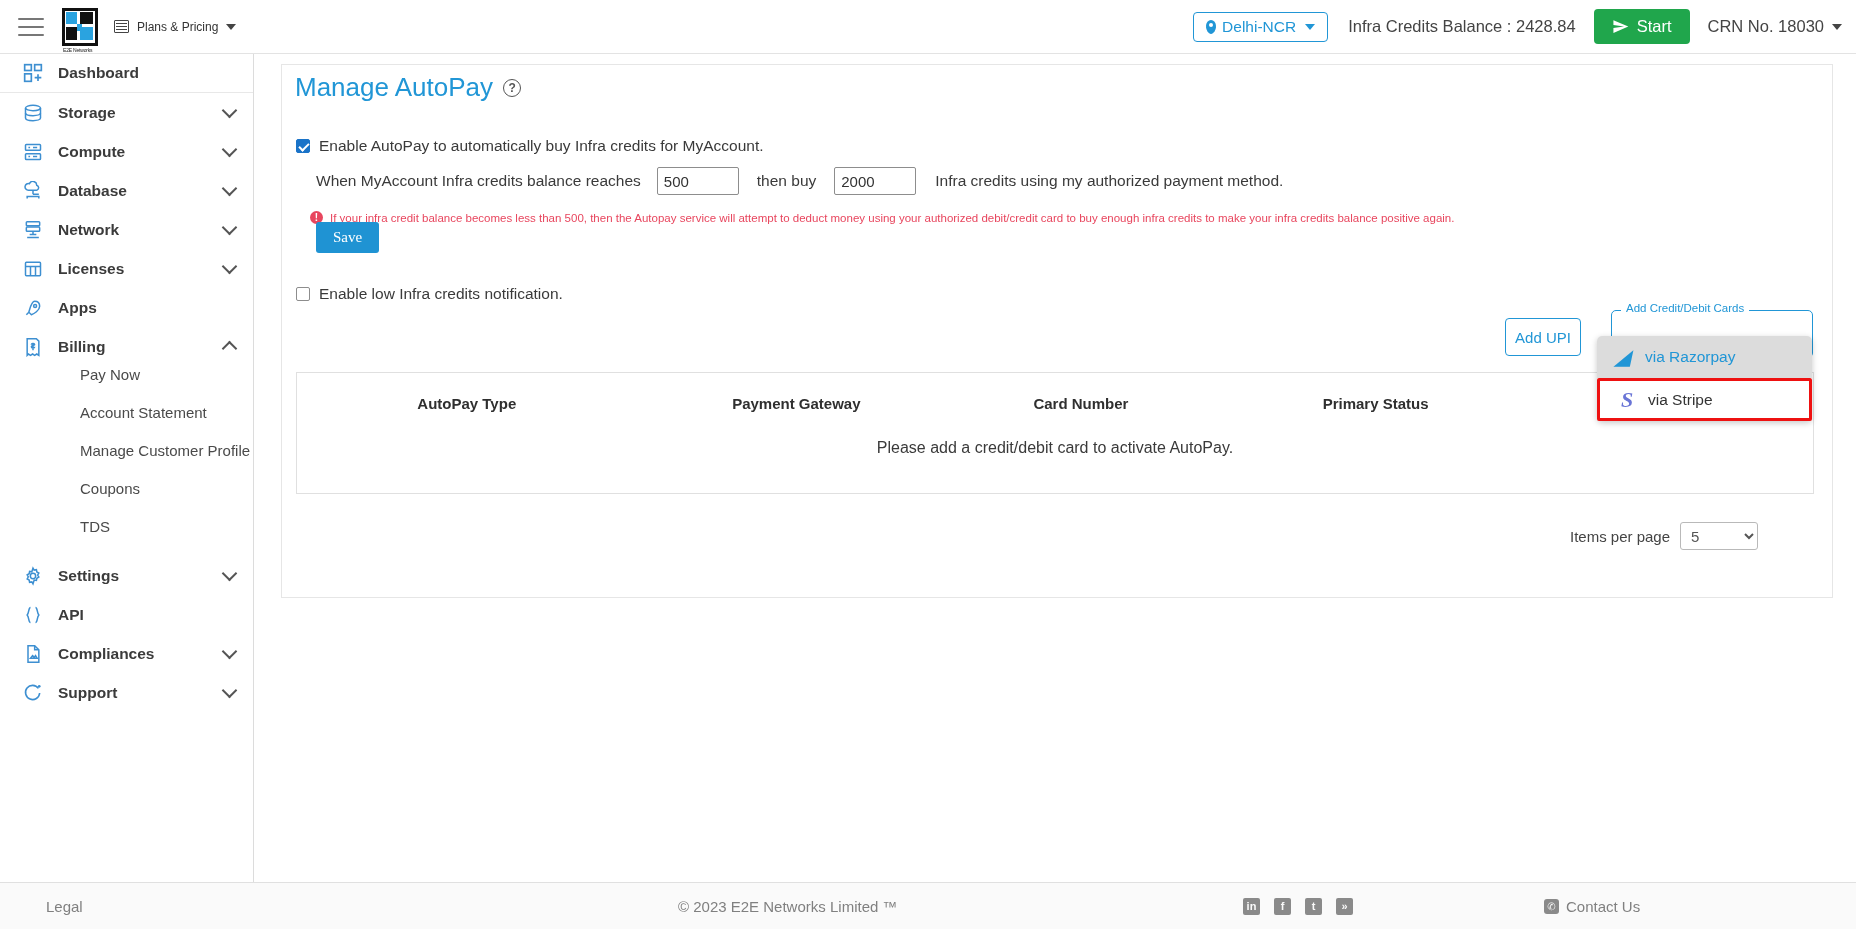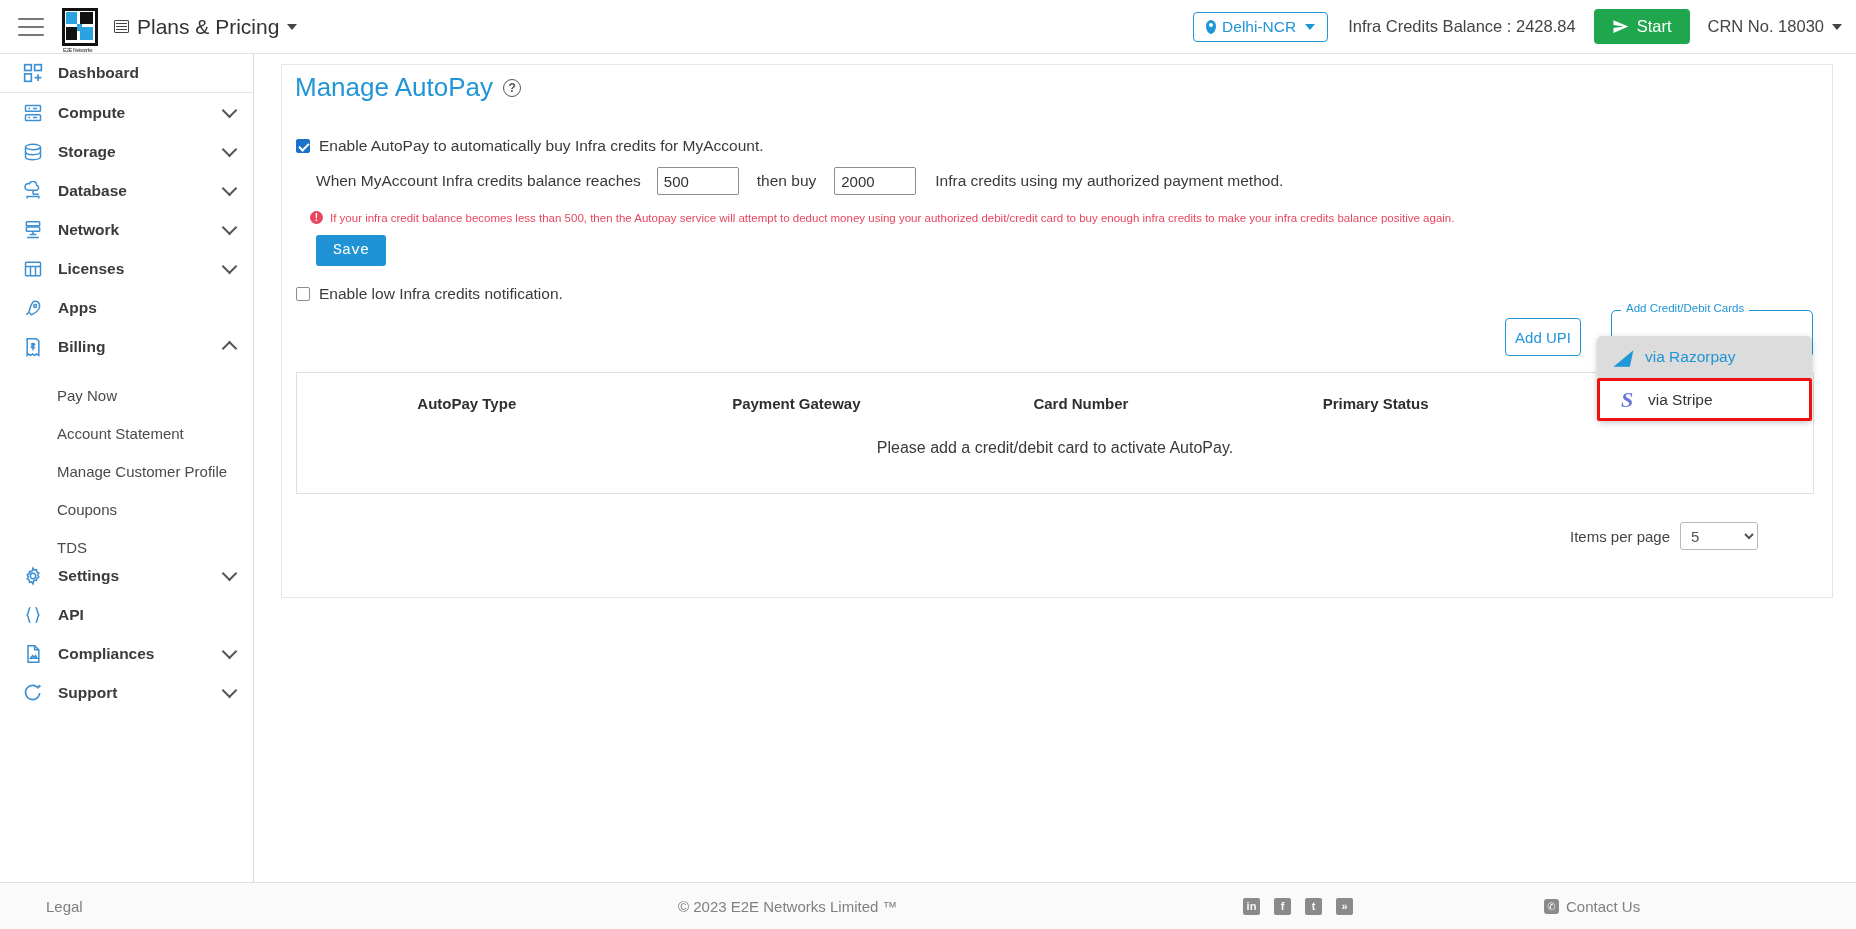--- a/index.html
+++ b/index.html
@@ -44,21 +44,21 @@
   .bl-bl { left: 1px; top: 16px; width: 11px; height: 13px; background: #111; }
   .bl-br { left: 15px; top: 16px; width: 13px; height: 13px; background: #2aa3e0; }
   .brand-sub {
     position: absolute; bottom: -10px; left: -2px;
     font-size: 5px; color: #222; letter-spacing: -0.2px;
     white-space: nowrap; font-family: "Liberation Sans", sans-serif;
   }
 
   .plans-pricing {
     display: flex; align-items: center; gap: 8px;
-    font-size: 21px; color: #333; cursor: pointer;
+    font-size: 12px; color: #333; cursor: pointer;
   }
   .plans-pricing .cal-icon {
     width: 15px; height: 13px; border: 1.6px solid #444; border-radius: 1px;
     position: relative; display:inline-block;
   }
   .plans-pricing .cal-icon::before {
     content:""; position:absolute; left:1px; right:1px; top:1.5px; height:1.4px; background:#444;
     box-shadow: 0 3px 0 #444, 0 6px 0 #444;
   }
   .caret-down {
@@ -127,22 +127,22 @@
     flex: 0 0 22px; display:flex; align-items:center; justify-content:center;
   }
   .nav-item .ni-label { flex: 1; }
   .nav-chev {
     width: 11px; height: 11px; border-right: 2px solid #555; border-bottom: 2px solid #555;
     transform: rotate(45deg); margin-top: -5px; flex: 0 0 11px;
   }
   .nav-chev.up { transform: rotate(-135deg); margin-top: 4px; }
 
   .subnav-item {
-    height: 38px; display: flex; align-items: flex-end;
-    padding-left: 57px; font-size: 15px; color: #4a4a4a; cursor: pointer;
+    height: 38px; display: flex; align-items: flex-start;
+    padding-left: 80px; font-size: 15px; color: #4a4a4a; cursor: pointer;
     font-weight: normal;
   }
   .subnav-item.active { background: #f2f3f5; color: #111; }
 
   
   .content {
     position: absolute; top: 54px; left: 254px;
     width: 1602px; height: 828px;
     background: #ffffff;
     overflow: hidden;
@@ -194,24 +194,24 @@
     position: absolute; top: 211px; left: 310px;
     display: flex; align-items: center; gap: 7px;
     font-size: 11.5px; color: #e8465e;
   }
   .warn-icon {
     width: 13px; height: 13px; border-radius: 50%; background: #e8465e;
     color: #fff; font-size: 10px; font-weight: bold;
     display:flex; align-items:center; justify-content:center; flex:0 0 13px;
   }
   .save-btn {
-    position: absolute; top: 235px; left: 316px;
+    position: absolute; top: 222px; left: 316px;
     background: #1f93d3; color: #fff; border: none; border-radius: 3px;
     font-size: 15px; padding: 7px 17px; cursor: pointer;
-    font-family: Liberation Mono, monospace;
+    font-family: Liberation Serif, serif;
   }
   .row-lownotif {
     position: absolute; top: 285px; left: 296px;
     display: flex; align-items: center; gap: 9px;
     font-size: 15.5px; color: #3a3a3a;
   }
 
   
   .add-upi-btn {
     position: absolute; top: 318px; left: 1505px;
@@ -375,38 +375,38 @@
         <rect x="2" y="13" width="8" height="9"></rect>
           <path d="M14 17.5h8M18 13.5v8"></path>
       </svg>
     </span>
     <span class="ni-label">Dashboard</span>
   </div>
 
   <div class="nav-item">
     <span class="ni-icon">
       <svg width="20" height="20" viewBox="0 0 24 24" fill="none" stroke="#3d8fd1" stroke-width="1.8">
+        <ellipse cx="12" cy="6" rx="9" ry="3.2"></ellipse>
+          <path d="M3 6v12c0 1.8 4 3.2 9 3.2s9-1.4 9-3.2V6"></path>
+        <path d="M3 12c0 1.8 4 3.2 9 3.2s9-1.4 9-3.2"></path>
+      </svg>
+    </span>
+    <span class="ni-label">Storage</span>
+    <span class="nav-chev"></span>
+  </div>
+
+  <div class="nav-item">
+    <span class="ni-icon">
+      <svg width="20" height="20" viewBox="0 0 24 24" fill="none" stroke="#3d8fd1" stroke-width="1.8">
         <rect x="3" y="3" width="18" height="7" rx="1"></rect>
           <rect x="3" y="14" width="18" height="7" rx="1"></rect>
         <path d="M6.5 6.5h2M6.5 17.5h2M12 6.5h5M12 17.5h5"></path>
       </svg>
     </span>
     <span class="ni-label">Compute</span>
-    <span class="nav-chev"></span>
-  </div>
-
-  <div class="nav-item">
-    <span class="ni-icon">
-      <svg width="20" height="20" viewBox="0 0 24 24" fill="none" stroke="#3d8fd1" stroke-width="1.8">
-        <ellipse cx="12" cy="6" rx="9" ry="3.2"></ellipse>
-          <path d="M3 6v12c0 1.8 4 3.2 9 3.2s9-1.4 9-3.2V6"></path>
-        <path d="M3 12c0 1.8 4 3.2 9 3.2s9-1.4 9-3.2"></path>
-      </svg>
-    </span>
-    <span class="ni-label">Storage</span>
     <span class="nav-chev"></span>
   </div>
 
   <div class="nav-item">
     <span class="ni-icon">
       <svg width="20" height="20" viewBox="0 0 24 24" fill="none" stroke="#3d8fd1" stroke-width="1.8">
         <path d="M6.5 11a4 4 0 1 1 1.2-7.8A4.6 4.6 0 0 1 16.5 5a3.2 3.2 0 0 1 .3 6H6.5z"></path>
         <path d="M12 11v5M5 21v-2.5h14V21M12 16h7"></path>
       </svg>
     </span>

